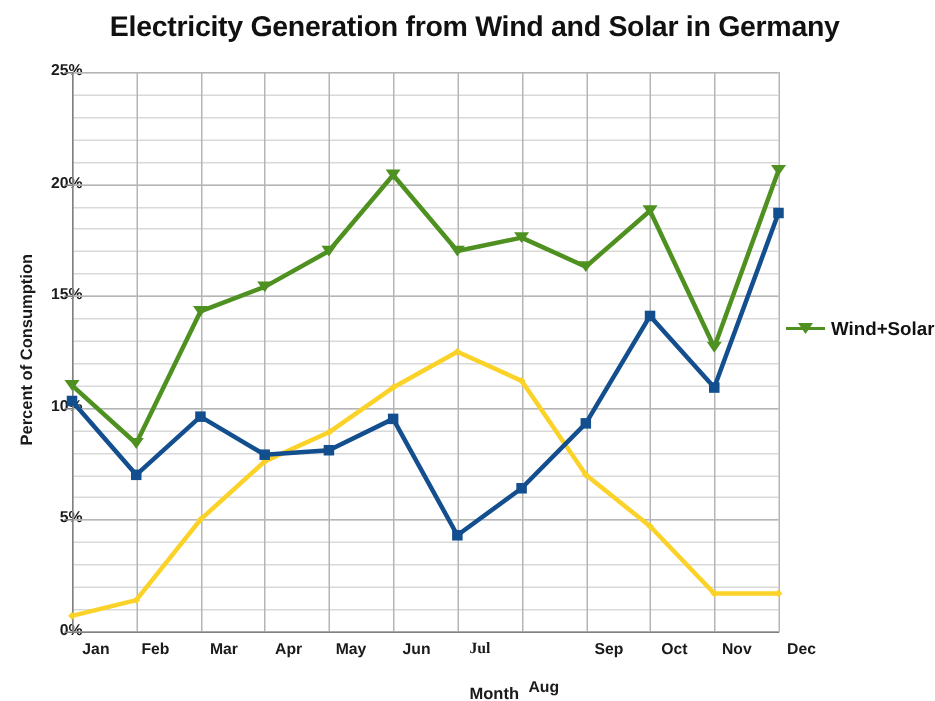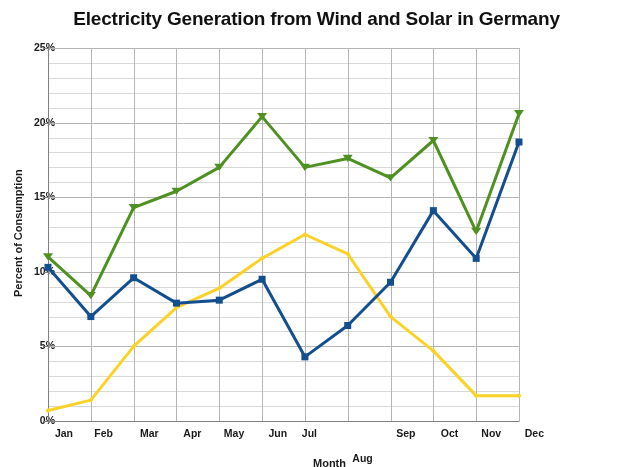--- a/index.html
+++ b/index.html
@@ -123,21 +123,21 @@
       <div class="ytick-label" style="left: 0px; width: 39px; top: 115.6px;">20%</div>
       <div class="ytick-label" style="left: 0px; width: 39px; top: 41px;">25%</div>
     </div>
   <div id="xtick-container">
       <div class="xtick-label" style="left: 23px; width: 50px; top: 427px;">Jan</div>
       <div class="xtick-label" style="left: 63px; width: 50px; top: 427px;">Feb</div>
       <div class="xtick-label" style="left: 108.636px; width: 50px; top: 427px;">Mar</div>
       <div class="xtick-label" style="left: 151.455px; width: 50px; top: 427px;">Apr</div>
       <div class="xtick-label" style="left: 194.273px; width: 50px; top: 427px;">May</div>
       <div class="xtick-label" style="left: 237.091px; width: 50px; top: 427px;">Jun</div>
-      <div class="xtick-label" style="left: 267px; width: 50px; top: 427px;">Jul</div>
+      <div class="xtick-label" style="left: 277px; width: 50px; top: 427px; font-family: Liberation Serif, serif;">Jul</div>
       <div class="xtick-label" style="left: 322.727px; width: 50px; top: 452px;">Aug</div>
       <div class="xtick-label" style="left: 365.545px; width: 50px; top: 427px;">Sep</div>
       <div class="xtick-label" style="left: 408.364px; width: 50px; top: 427px;">Oct</div>
       <div class="xtick-label" style="left: 451.182px; width: 50px; top: 427px;">Nov</div>
       <div class="xtick-label" style="left: 494px; width: 50px; top: 427px;">Dec</div>
     </div>
 
   <svg id="plot-svg" width="623" height="467" style="position:absolute;left:0;top:0;pointer-events:none;">
       <g>
         <line x1="48" y1="421.5" x2="519" y2="421.5" stroke="#d9d9d9" stroke-width="1"></line>
@@ -242,15 +242,24 @@
         <rect x="301.4090909090909" y="353.344" width="7" height="7" fill="#134E8E"></rect>
         <rect x="344.22727272727275" y="322.012" width="7" height="7" fill="#134E8E"></rect>
         <rect x="387.04545454545456" y="278.74399999999997" width="7" height="7" fill="#134E8E"></rect>
         <rect x="429.8636363636364" y="207.12800000000001" width="7" height="7" fill="#134E8E"></rect>
         <rect x="472.6818181818182" y="254.872" width="7" height="7" fill="#134E8E"></rect>
         <rect x="515.5" y="138.49599999999998" width="7" height="7" fill="#134E8E"></rect>
       </g>
     </svg>
 
   <div class="legend" id="legend">
+      <div class="legend-row">
+        <div class="legend-swatch">
+          <div class="lline" style="background: rgb(79, 145, 33);"></div>
+          <svg width="12" height="12" class="lmark" style="position: absolute; left: 7px; top: 0px;">
+            <polygon points="1,2.4 11,2.4 6,9.6" fill="#4F9121"></polygon>
+          </svg>
+        </div>
+        <span class="legend-label">Wind+Solar</span>
+      </div>
     </div>
 
 </div>
 
 </body></html>

